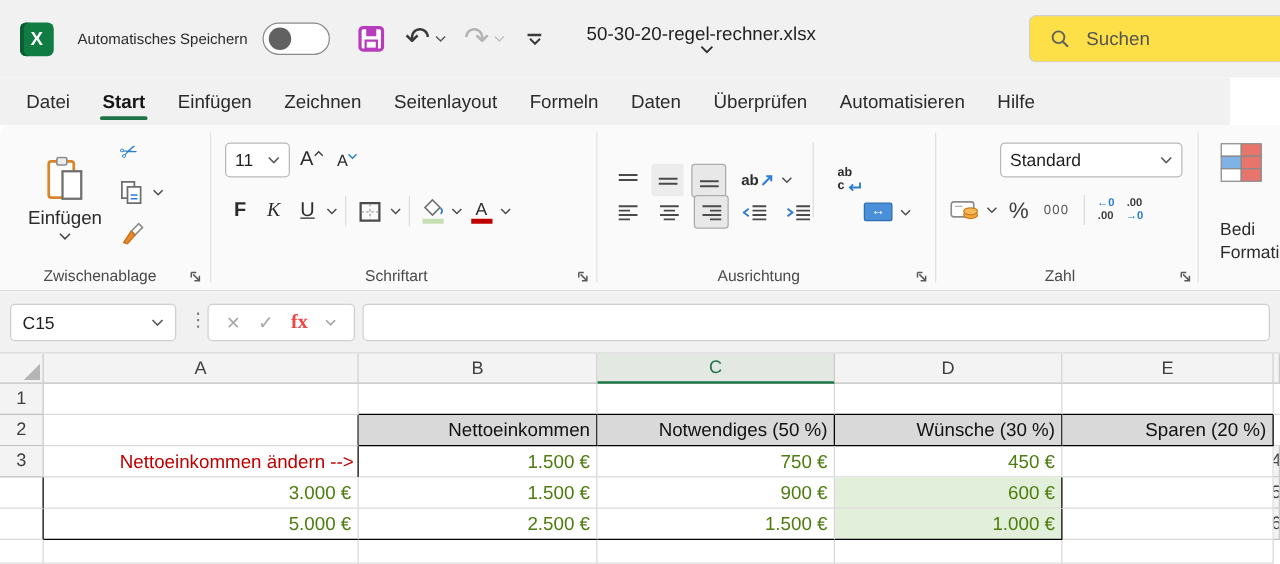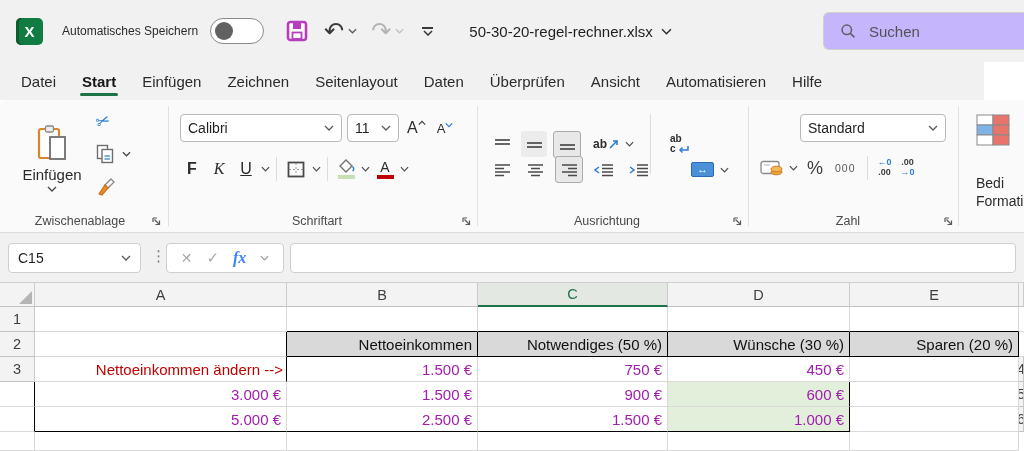--- a/index.html
+++ b/index.html
@@ -14,22 +14,22 @@
   .xl-logo{width:27px;height:27px;background:#107C41;border-radius:5px;color:#fff;font-weight:bold;font-size:15px;display:flex;align-items:center;justify-content:center;flex:0 0 auto;box-shadow:inset 3px 0 0 #0b5c30;}
   .autosave-label{margin-left:19px;font-size:12px;color:#2b2b2b;}
   .toggle{margin-left:12px;width:54px;height:26px;border:1px solid #8a8a8a;border-radius:14px;background:#fff;position:relative;cursor:pointer;}
   .toggle .knob{position:absolute;left:4px;top:3px;width:18px;height:18px;border-radius:50%;background:#616161;}
   .qa-btn{display:flex;align-items:center;margin-left:16px;}
   .glyph-undo{font-size:24px;color:#3a3a3a;line-height:1;}
   .glyph-redo{font-size:24px;color:#b4b4b4;line-height:1;}
   .chev{margin-left:4px;display:inline-flex;}
   .qat-ic{margin-left:18px;display:flex;flex-direction:column;align-items:center;gap:1px;cursor:pointer;}
   .qat-bar{width:11px;height:2px;background:#3a3a3a;}
-  .filename{margin-left:36px;display:flex;align-items:center;font-size:15px;color:#1f1f1f;cursor:pointer;}
-  .searchbox{position:absolute;right:0;top:12px;width:201px;height:38px;background:#c4b5fd;border:1px solid #d2d0ce;border-right:none;border-radius:6px 0 0 6px;display:flex;align-items:center;padding-left:16px;gap:13px;}
+  .filename{margin-left:36px;display:flex;align-items:center;font-size:15px;color:#1f1f1f;cursor:pointer;flex-direction:column;}
+  .searchbox{position:absolute;right:0;top:12px;width:201px;height:38px;background:#fde047;border:1px solid #d2d0ce;border-right:none;border-radius:6px 0 0 6px;display:flex;align-items:center;padding-left:16px;gap:13px;}
   .searchbox span{font-size:15px;color:#535353;}
   
   .tabrow{position:absolute;top:62px;left:0;width:984px;height:38px;background:#f2f1f1;display:flex;align-items:center;padding-left:8px;}
   .tab{position:relative;padding:0 13px;font-size:15px;color:#2b2b2b;height:38px;display:flex;align-items:center;cursor:pointer;}
   .tab.active{font-weight:bold;color:#161616;}
   .tab.active::after{content:"";position:absolute;left:11px;right:11px;bottom:4px;height:3px;background:#1E7346;border-radius:2px;}
   
   .ribbon{position:absolute;top:100px;left:0;width:1024px;height:133px;background:#fafafa;border-bottom:1px solid #dcdcdc;border-radius:8px 0 0 0;}
   .group{position:absolute;top:0;height:132px;}
   .grp-label{position:absolute;bottom:4px;left:0;right:14px;text-align:center;font-size:12.5px;color:#4a4a4a;}
@@ -65,25 +65,25 @@
   .wrap-ic{display:flex;flex-direction:column;align-items:flex-start;font-size:10px;line-height:1;color:#2b2b2b;font-weight:bold;}
   .orient-ic{display:flex;align-items:center;font-size:12px;font-weight:bold;color:#2b2b2b;gap:1px;}
   .condfmt{position:absolute;left:962px;top:0;width:62px;height:132px;overflow:hidden;}
   .condfmt .txt{position:absolute;left:14px;top:74px;font-size:14px;color:#2b2b2b;line-height:1.3;white-space:nowrap;}
   
   .fbar{position:absolute;top:233px;left:0;width:1024px;height:50px;background:#f2f1f1;border-bottom:1px solid #cfcfcf;}
   .namebox{position:absolute;left:8px;top:10px;width:133px;height:30px;background:#fff;border:1px solid #cfcfcf;border-radius:4px;display:flex;align-items:center;padding:4px 9px;font-size:14px;color:#1f1f1f;}
   .namebox .chev{margin-left:auto;}
   .dots{position:absolute;left:151px;top:14px;font-size:15px;color:#7a7a7a;}
   .fxbox{position:absolute;left:166px;top:10px;width:118px;height:30px;background:#fff;border:1px solid #cfcfcf;border-radius:4px;display:flex;align-items:center;justify-content:space-evenly;font-size:14px;color:#9a9a9a;}
-  .fx{font-family:"Liberation Serif",serif;font-style:italic;font-weight:bold;font-size:16px;color:#3b82f6;}
+  .fx{font-family:"Liberation Serif",serif;font-weight:bold;font-size:16px;color:#ef4444;}
   .finput{position:absolute;left:290px;top:10px;width:726px;height:30px;background:#fff;border:1px solid #cfcfcf;border-radius:4px;padding:0 8px;font-size:14px;color:#1f1f1f;display:flex;align-items:center;}
   
   .grid{position:absolute;top:283px;left:0;width:1024px;height:168px;display:grid;grid-template-columns:35px 252px 191px 190px 182px 169px 5px;grid-template-rows:24px 25px 25px 25px 25px 25px 19px;background:#fff;font-size:15px;}
-  .cell{border-right:1px solid #d9d9d9;border-bottom:1px solid #d9d9d9;display:flex;align-items:center;justify-content:flex-end;padding-right:5px;color:#a21caf;overflow:hidden;white-space:nowrap;cursor:cell;}
+  .cell{border-right:1px solid #d9d9d9;border-bottom:1px solid #d9d9d9;display:flex;align-items:center;justify-content:flex-end;padding-right:5px;color:#4d7c0f;overflow:hidden;white-space:nowrap;cursor:cell;}
   .hd{background:#f3f3f3;justify-content:center;padding-right:0;color:#3f3f3f;font-size:14.5px;border-right:1px solid #cacaca;border-bottom:1px solid #c2c2c2;cursor:pointer;}
   .hd.sel{background:#E3E8E3;color:#1E7346;border-bottom:2px solid #1E7346;}
   .corner{position:relative;}
   .corner .tri{position:absolute;right:2px;bottom:2px;width:0;height:0;border-left:13px solid transparent;border-bottom:13px solid #b5b5b5;}
   .tblh{background:#D9D9D9;border-right-color:#000;border-bottom-color:#000;font-size:15px;color:#111;}
   .blk-b{border-bottom-color:#000;}
   .blk-r{border-right-color:#000;}
   .grn{background:#E2EFDA;}
   .redtxt{color:#C00000;padding-right:3px;}
   svg{display:block;}
@@ -144,23 +144,23 @@
     <span>Suchen</span>
   </div>
 </div>
 
 <div class="tabrow">
   <div class="tab">Datei</div>
   <div class="tab active">Start</div>
   <div class="tab">Einfügen</div>
   <div class="tab">Zeichnen</div>
   <div class="tab">Seitenlayout</div>
+  <div class="tab">Formeln</div>
   <div class="tab">Daten</div>
   <div class="tab">Überprüfen</div>
-  <div class="tab">Ansicht</div>
   <div class="tab">Automatisieren</div>
   <div class="tab">Hilfe</div>
 </div>
 
 <div class="ribbon">
 
   <div class="group" style="left:8px;width:158px;">
     <div class="paste-btn">
       <svg width="34" height="38" viewBox="0 0 34 38">
         <rect x="4" y="4" width="20" height="29" rx="2" fill="#fff" stroke="#D8862B" stroke-width="2.2"></rect>
@@ -198,28 +198,20 @@
     <div class="launcher">
       <svg width="12" height="12" viewBox="0 0 12 12">
           <path d="M3 3 H7 M3 3 V7 M4.5 4.5 L9.5 9.5 M9.5 5.5 V9.5 H5.5" fill="none" stroke="#5a5a5a" stroke-width="1.2"></path>
         </svg>
     </div>
   </div>
   <div class="vsep" style="left:168px;"></div>
 
   <div class="group" style="left:172px;width:304px;">
     <div class="row1" style="right:14px;">
-      <div class="combo" style="flex:0 0 162px;">
-        <span>Calibri</span>
-        <span class="chev">
-            <svg width="10" height="6" viewBox="0 0 10 6">
-              <polyline points="1,1 5,5 9,1" fill="none" stroke="#5a5a5a" stroke-width="1.3"></polyline>
-            </svg>
-          </span>
-      </div>
       <div class="combo" style="flex:0 0 52px;">
         <span>11</span>
         <span class="chev">
             <svg width="10" height="6" viewBox="0 0 10 6">
               <polyline points="1,1 5,5 9,1" fill="none" stroke="#5a5a5a" stroke-width="1.3"></polyline>
             </svg>
           </span>
       </div>
       <div class="grow-a">
         <span>A</span>

